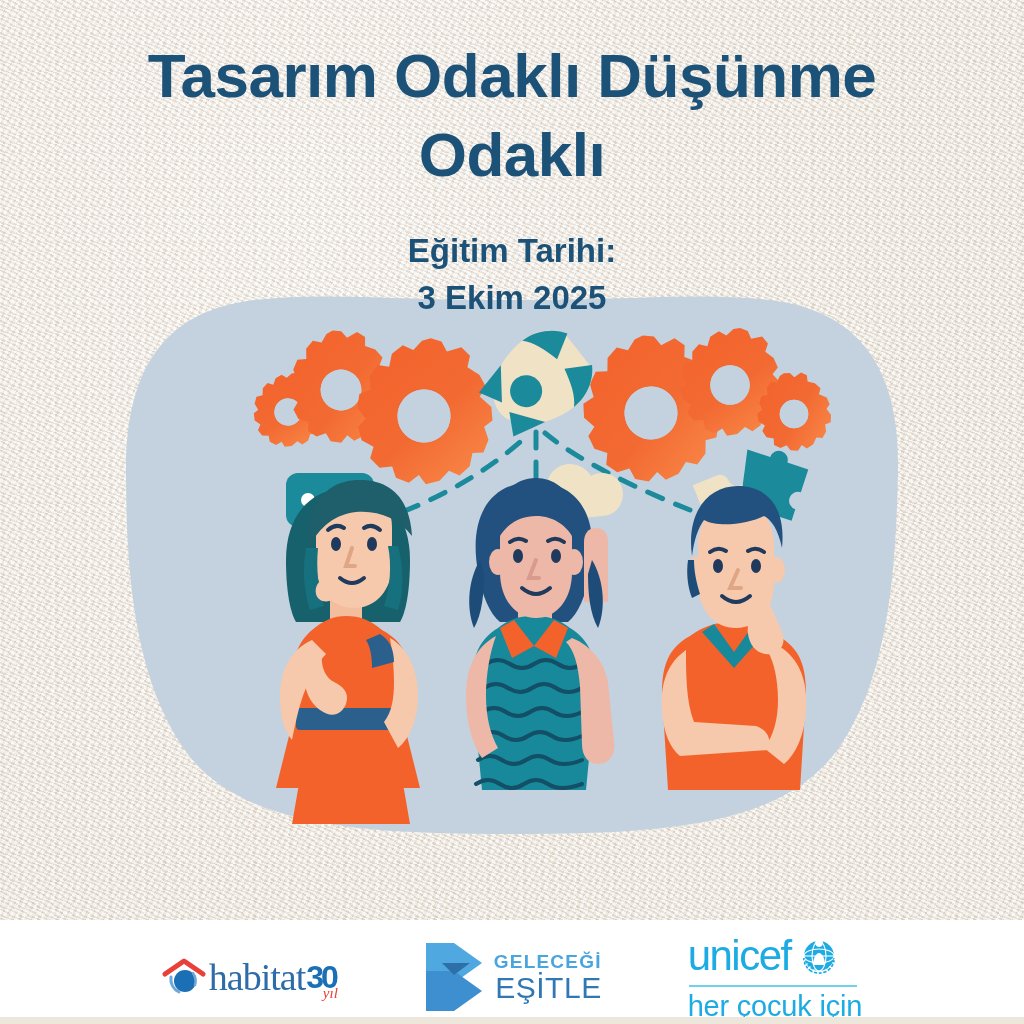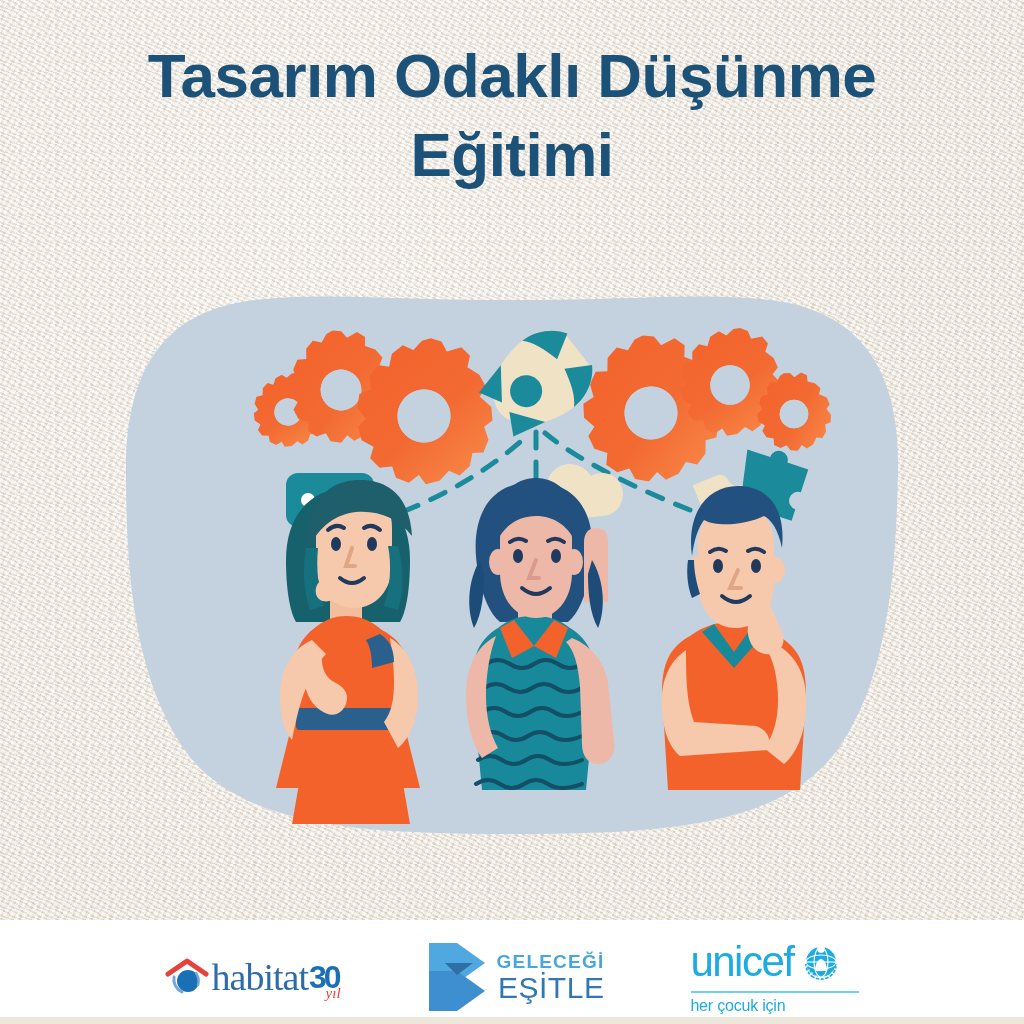--- a/index.html
+++ b/index.html
@@ -91,21 +91,21 @@
   #unicefLogo { flex-direction: column; align-items: flex-start; }
   .unicef-row { display: flex; align-items: center; gap: 6px; }
   .unicef-word {
     color: #1CABE2; font-size: 42px; font-weight: normal;
     letter-spacing: -1.5px; line-height: 1;
   }
   .unicef-rule {
     width: 168px; height: 2px; background: #6FD0F0; margin: 7px 0 5px 1px;
   }
   .unicef-tag {
-    color: #1CABE2; font-size: 16px; line-height: 1; letter-spacing: -0.2px;
+    color: #1CABE2; font-size: 29px; line-height: 1; letter-spacing: -0.2px;
   }
 </style>
 </head>
 <body>
 
 <div id="poster">
 
   <div id="texture"></div>
 
   <svg id="blobLayer" viewBox="0 0 1024 1024">
@@ -334,23 +334,27 @@
       <path d="M710,552 q8,-6 16,-1" stroke="#1F3A5C" stroke-width="4" fill="none" stroke-linecap="round"></path>
       <path d="M748,551 q8,-5 16,1" stroke="#1F3A5C" stroke-width="4" fill="none" stroke-linecap="round"></path>
 
       <path d="M738,570 l-8,18 h11" stroke="#E0A585" stroke-width="4" fill="none" stroke-linecap="round"></path>
       <path d="M722,596 q14,12 28,0" stroke="#1F3A5C" stroke-width="4" fill="none" stroke-linecap="round"></path>
     </g>
   </svg>
 
   <div class="title">
     <div>Tasarım Odaklı Düşünme</div>
-    <div>Eğitimi</div>
+    <div>Odaklı</div>
   </div>
 
+  <div class="subtitle">
+    <div>Eğitim Tarihi:</div>
+    <div>3 Ekim 2025</div>
+  </div>
 
   <div id="footer">
 
     <div class="logo" id="habitatLogo">
       <svg width="44" height="40" viewBox="0 0 44 40">
         <path d="M3,17 L22,4 L41,17" stroke="#E8413A" stroke-width="5" fill="none" stroke-linecap="round" stroke-linejoin="round"></path>
         <circle cx="23" cy="24" r="11" fill="#1A6FB5"></circle>
         <path d="M9,20 a14,14 0 0 0 8,15" stroke="#6FA8DA" stroke-width="3" fill="none" stroke-linecap="round"></path>
         <path d="M31,16 q4,6 2,12" stroke="#6FA8DA" stroke-width="2.5" fill="none" stroke-linecap="round"></path>
       </svg>

